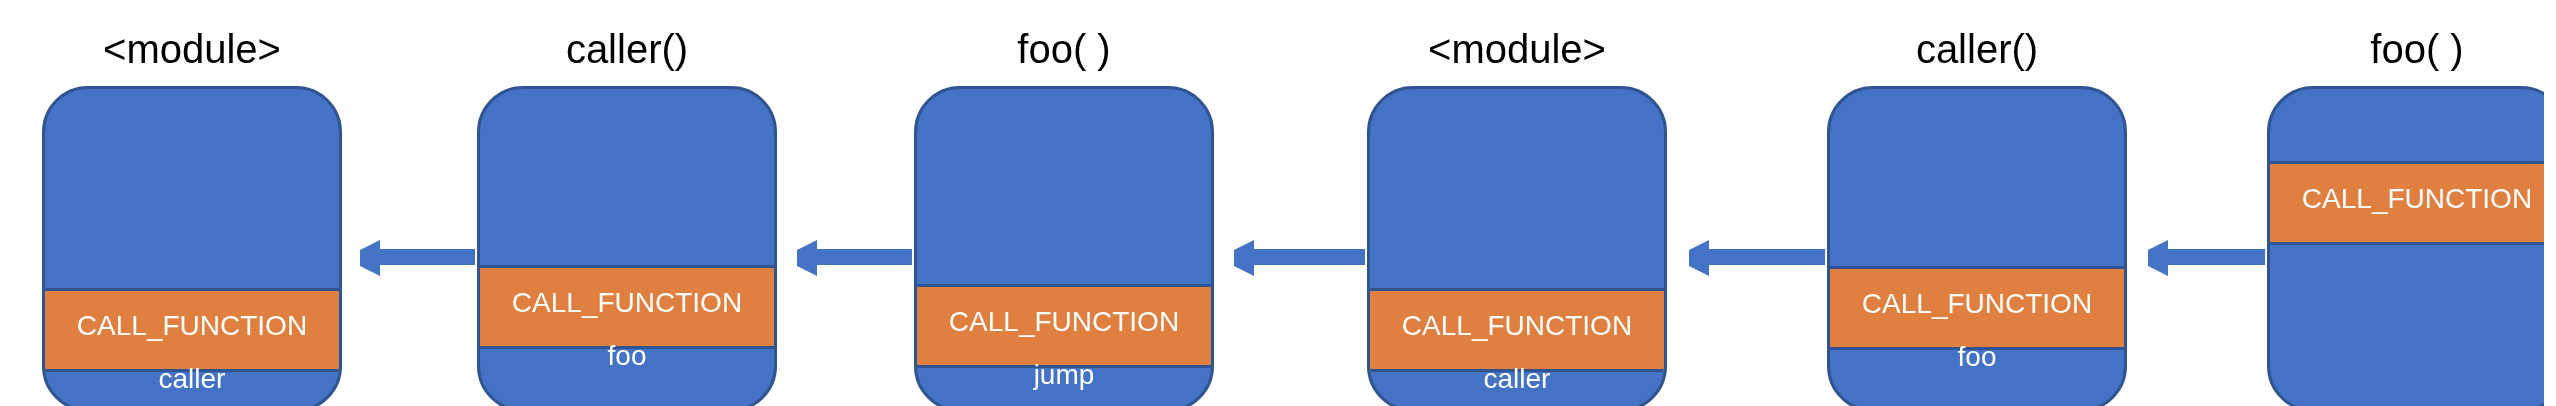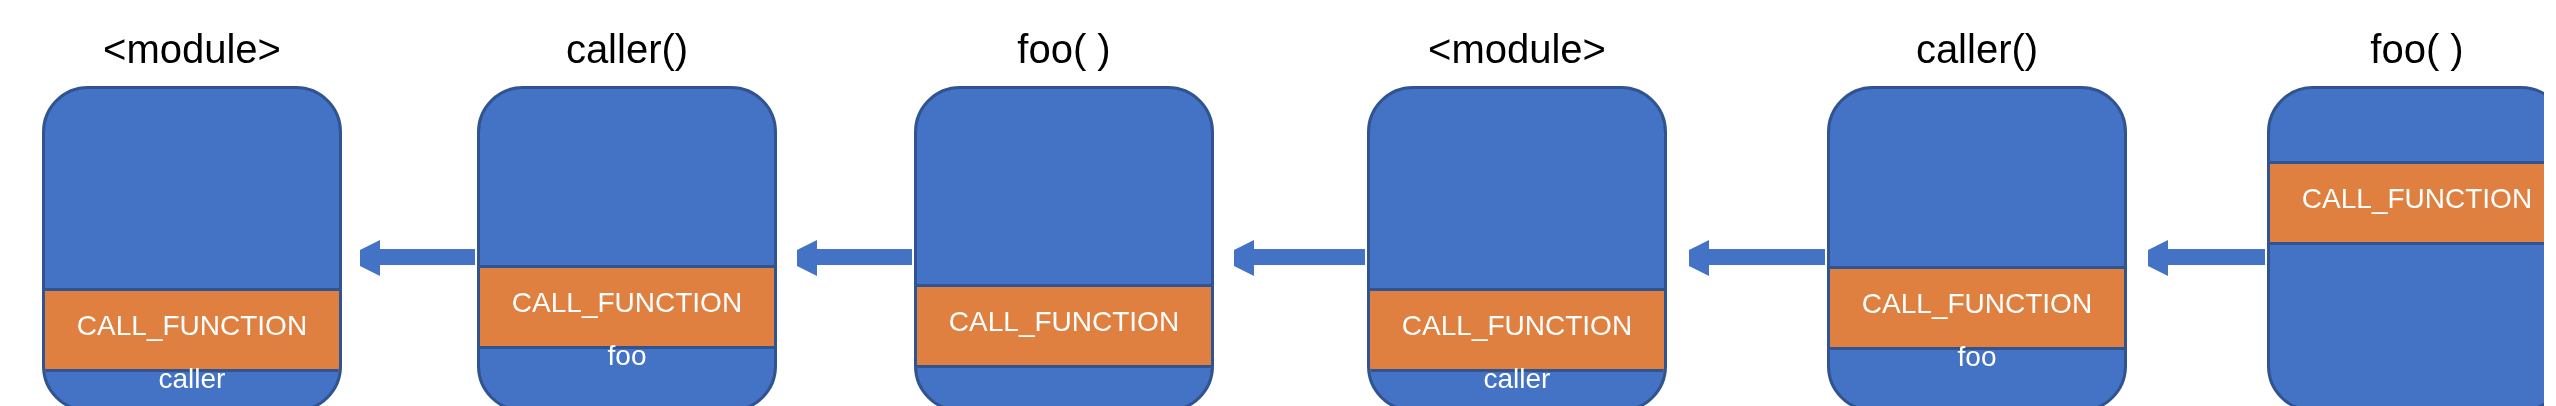--- a/index.html
+++ b/index.html
@@ -106,20 +106,21 @@
     <div class="op-band" style="top:174px;">
       <div>CALL_FUNCTION</div>
       <div>foo</div>
     </div>
   </div>
 
   <div class="frame-title" style="left:890px;">foo( )</div>
   <div class="frame-box" style="left:890px;">
     <div class="op-band" style="top:193px;">
       <div>CALL_FUNCTION</div>
+      <div>jump</div>
     </div>
   </div>
 
   <div class="frame-title" style="left:1343px;">&lt;module&gt;</div>
   <div class="frame-box" style="left:1343px;">
     <div class="op-band" style="top:197px;">
       <div>CALL_FUNCTION</div>
       <div>caller</div>
     </div>
   </div>

